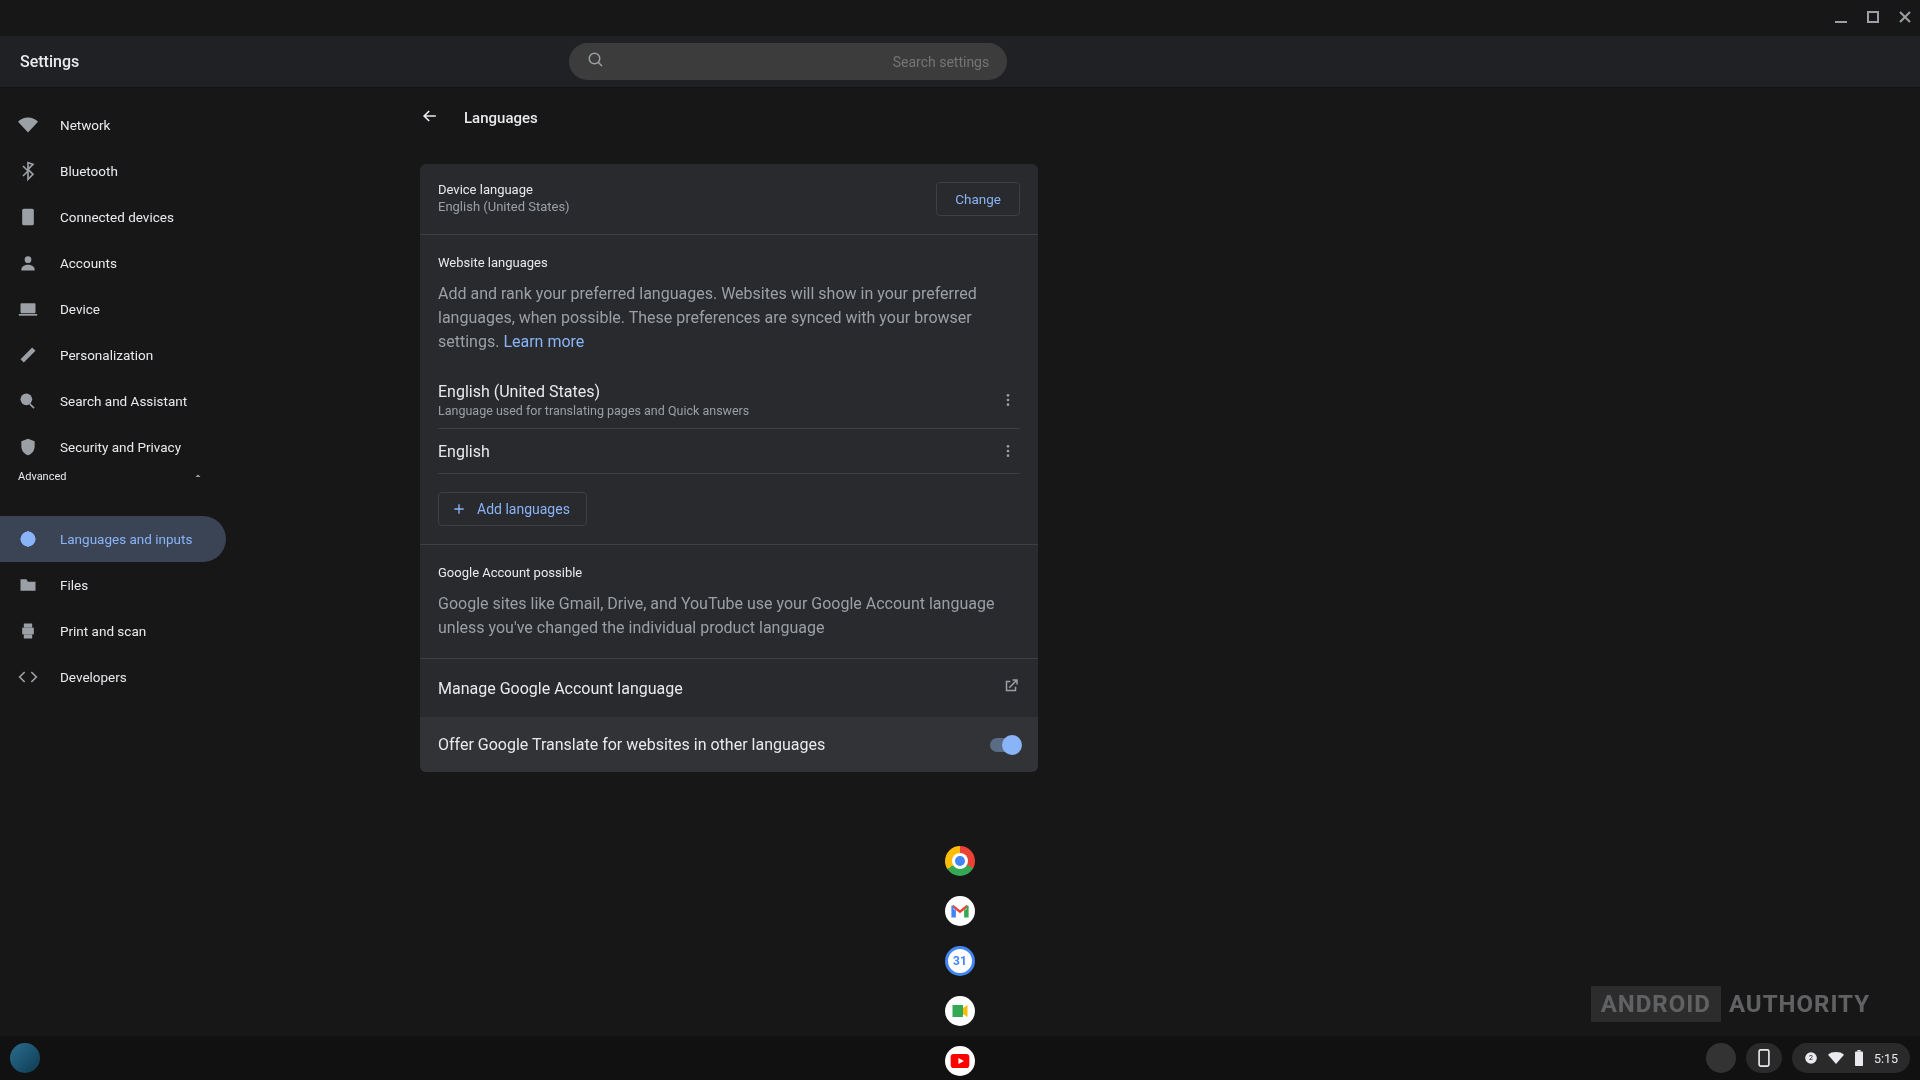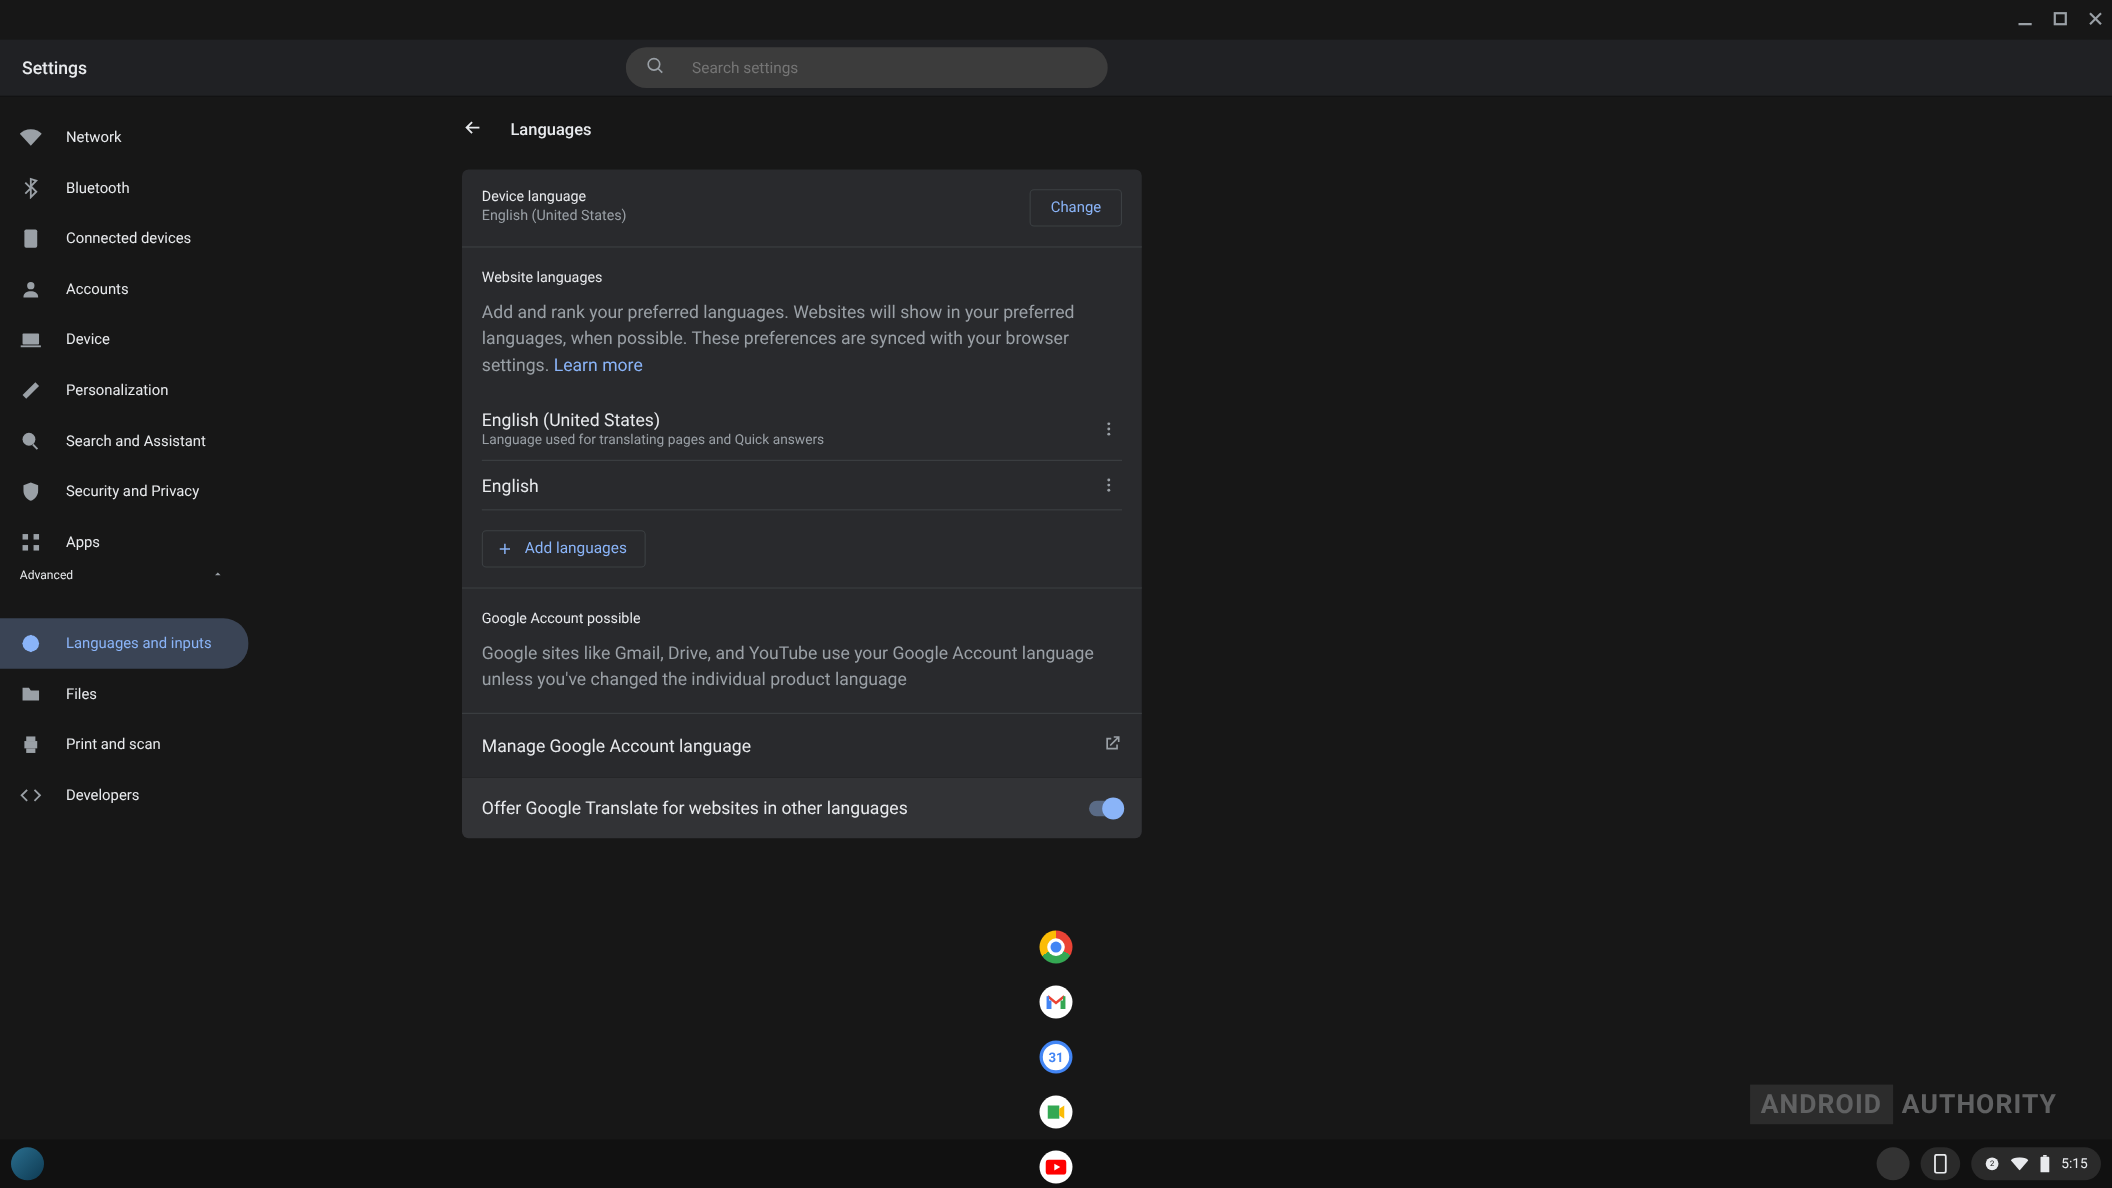--- a/index.html
+++ b/index.html
@@ -17,37 +17,37 @@
   html, body { width: 1920px; height: 1080px; background: var(--bg-darker); color: var(--text-primary); overflow: hidden; }
 
   
   .titlebar { height: 36px; display:flex; justify-content:flex-end; align-items:center; padding-right:8px; gap:18px; background: var(--bg-darker); }
   .titlebar svg { width:14px; height:14px; fill:none; stroke:var(--text-secondary); stroke-width:2; }
 
   
   .app-header { height: 52px; background: var(--bg-dark); display:flex; align-items:center; padding: 0 20px; border-bottom:1px solid #111; }
   .app-title { font-size:16px; font-weight:500; }
   .search-wrap { margin-left: 490px; width: 438px; height:37px; background: var(--search-bg); border-radius: 44px; display:flex; align-items:center; padding:0 18px; gap:24px; }
-  .search-wrap input { background:transparent; border:none; outline:none; color:var(--text-primary); font-size:14px; flex:1; }
+  .search-wrap input { background:transparent; border:none; outline:none; color:var(--text-primary); font-size:14px; flex:1;text-align:right; }
 
   
   .body { display:flex; height: calc(1080px - 36px - 52px - 44px); }
 
   
   .sidebar { width: 226px; padding-top:14px; overflow-y:auto; }
   .side-item { height:46px; display:flex; align-items:center; gap:22px; padding-left:18px; border-radius: 0 23px 23px 0; font-size:13.5px; color: var(--text-primary); cursor:pointer; }
   .side-item svg { width:20px; height:20px; fill: var(--text-secondary); }
   .side-item.selected { background: var(--bg-selected); color: var(--accent-blue); }
   .side-item.selected svg { fill: var(--accent-blue); }
   .side-heading { height:46px; display:flex; align-items:flex-start; justify-content:space-between; padding:0 22px 0 18px; font-size:11px; cursor:pointer; }
 
   
   .content-area { flex:1; display:flex; justify-content:flex-start; padding-left:194px; padding-top:18px; }
   .content { width:618px; }
-  .page-head { display:flex; align-items:center; gap:24px; margin-bottom:24px; }
+  .page-head { display:flex; align-items:center; gap:24px; margin-bottom:34px; }
   .page-head h2 { font-size:15px; font-weight:500; }
   .card { background: var(--bg-content); border-radius: 6px 6px 0 0; }
   .row { display:flex; align-items:flex-start; justify-content:space-between; padding: 18px; }
   .row .text .label { font-size:13px; }
   .row .text .sub { font-size:13px; color: var(--text-secondary); margin-top:2px; }
   .btn { border:1px solid var(--border); background:transparent; color: var(--accent-blue); font-size:13.5px; padding:8px 18px; border-radius:4px; cursor:pointer; }
   .divider { height:1px; background:var(--border); }
 
   .section-title { font-size:13px; color:var(--text-primary); padding: 20px 18px 12px; }
   .section-desc { font-size:16px; color:var(--text-secondary); padding: 0 18px 18px; line-height:1.5; }
@@ -157,29 +157,20 @@
           <circle cx="10" cy="10" r="7"></circle>
           <rect x="15" y="15" width="7" height="2" transform="rotate(45 15 15)"></rect>
         </svg>
         <span>Search and Assistant</span>
       </div>
     <div class="side-item">
         <svg viewBox="0 0 24 24">
           <path d="M12 2l8 3v6c0 5-3.5 9.5-8 11-4.5-1.5-8-6-8-11V5l8-3z"></path>
         </svg>
         <span>Security and Privacy</span>
-      </div>
-    <div class="side-item">
-        <svg viewBox="0 0 24 24">
-          <rect x="3" y="3" width="6" height="6"></rect>
-          <rect x="15" y="3" width="6" height="6"></rect>
-          <rect x="3" y="15" width="6" height="6"></rect>
-          <rect x="15" y="15" width="6" height="6"></rect>
-        </svg>
-        <span>Apps</span>
       </div>
 
     <div class="side-heading">
       <span>Advanced</span>
       <span><svg width="12" height="12" viewBox="0 0 24 24" fill="#9aa0a6">
             <path d="M7 14l5-5 5 5z"></path>
           </svg></span>
     </div>
 
     <div class="side-item selected">

